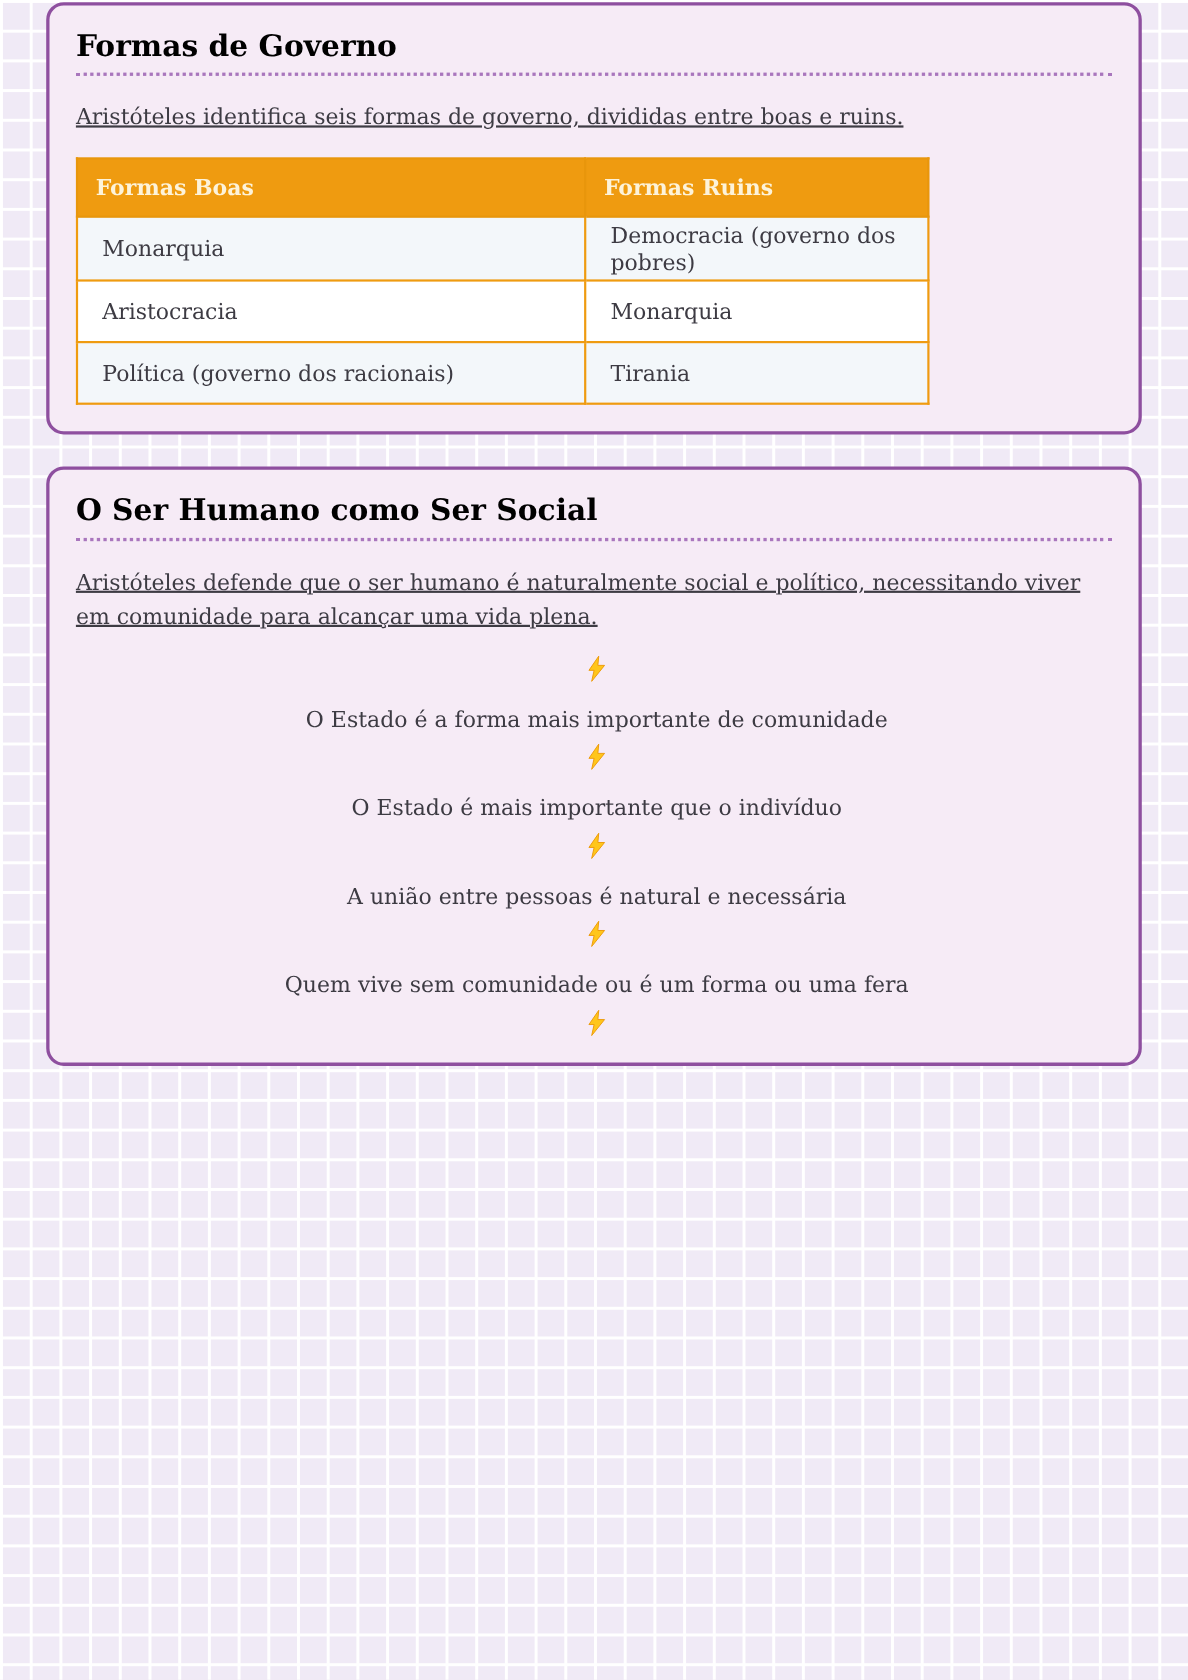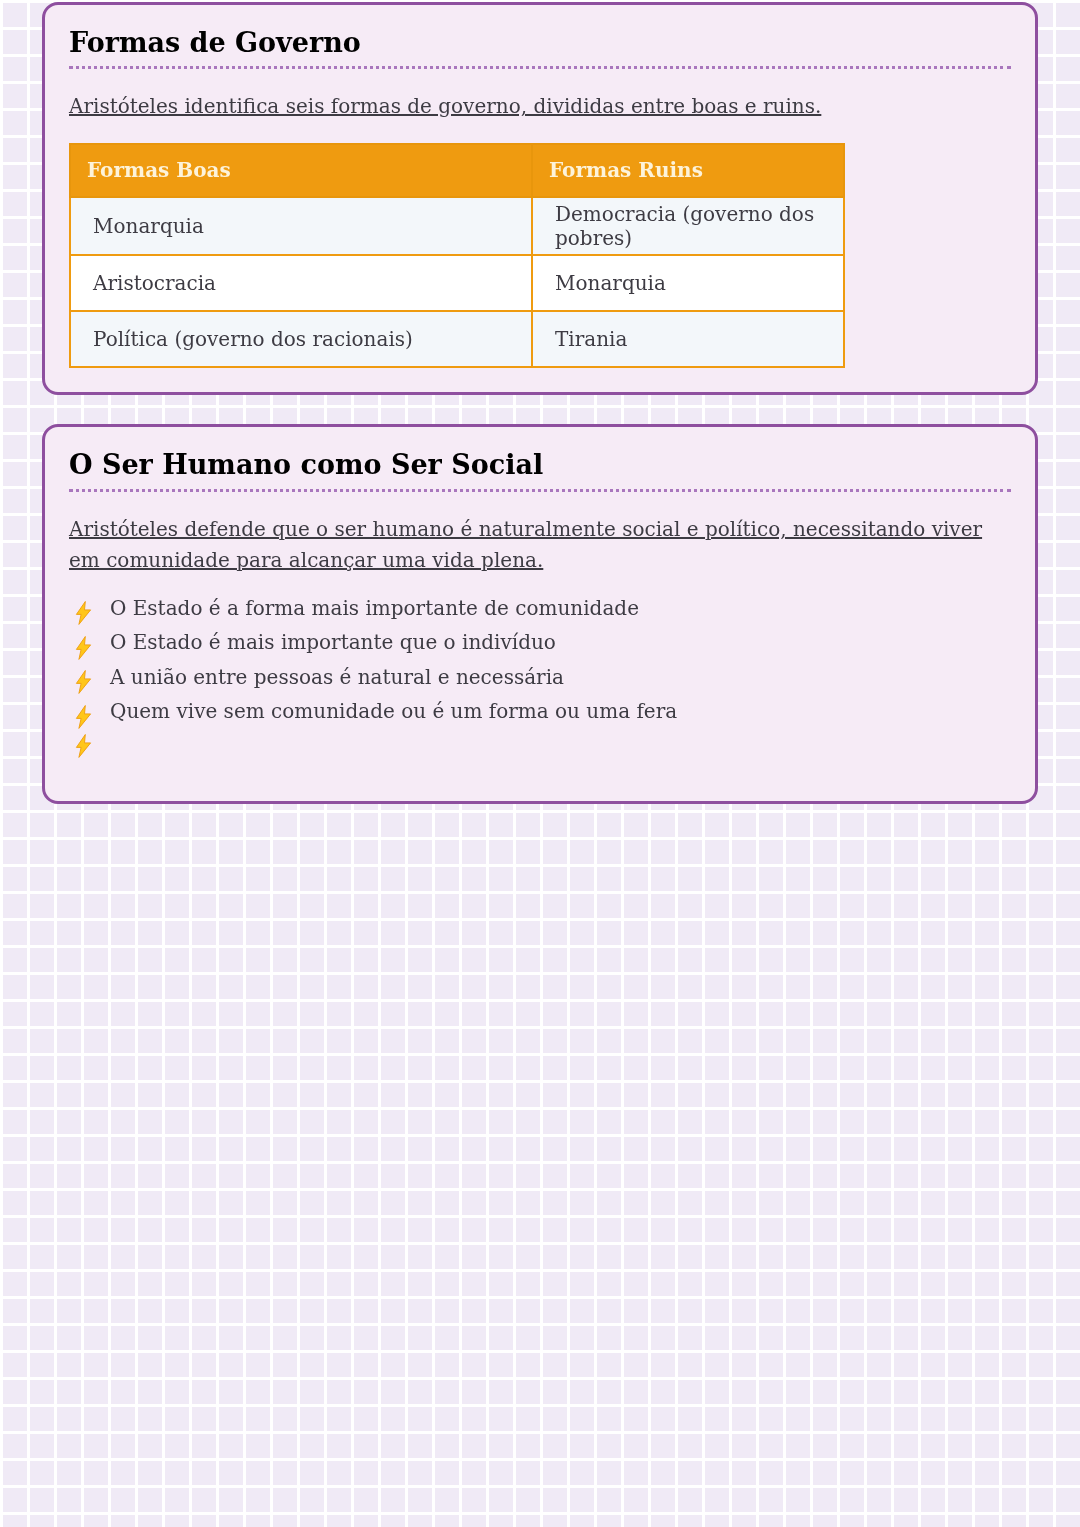--- a/index.html
+++ b/index.html
@@ -73,25 +73,26 @@
   .gov-table tbody tr:nth-child(even) td { background: #ffffff; }
   .gov-table th:first-child, .gov-table td:first-child { width: 462px; }
 
   .bullet-list {
     list-style: none;
     margin: 15px 0 0 0;
     padding: 0 0 0 5px;
   }
   .bullet-list li {
     display: flex;
-    align-items: flex-end;
+    align-items: center;
     gap: 17px;
     font-size: 20px;
     color: #3d3b43;
     line-height: 34.5px;
+    flex-direction: column;
   }
   .bolt {
     flex: 0 0 auto;
     width: 19px;
     height: 24px;
     margin-top: 5px;
     display: inline-block;
   }
   .bolt svg { width: 19px; height: 24px; display: block; }
 </style>

